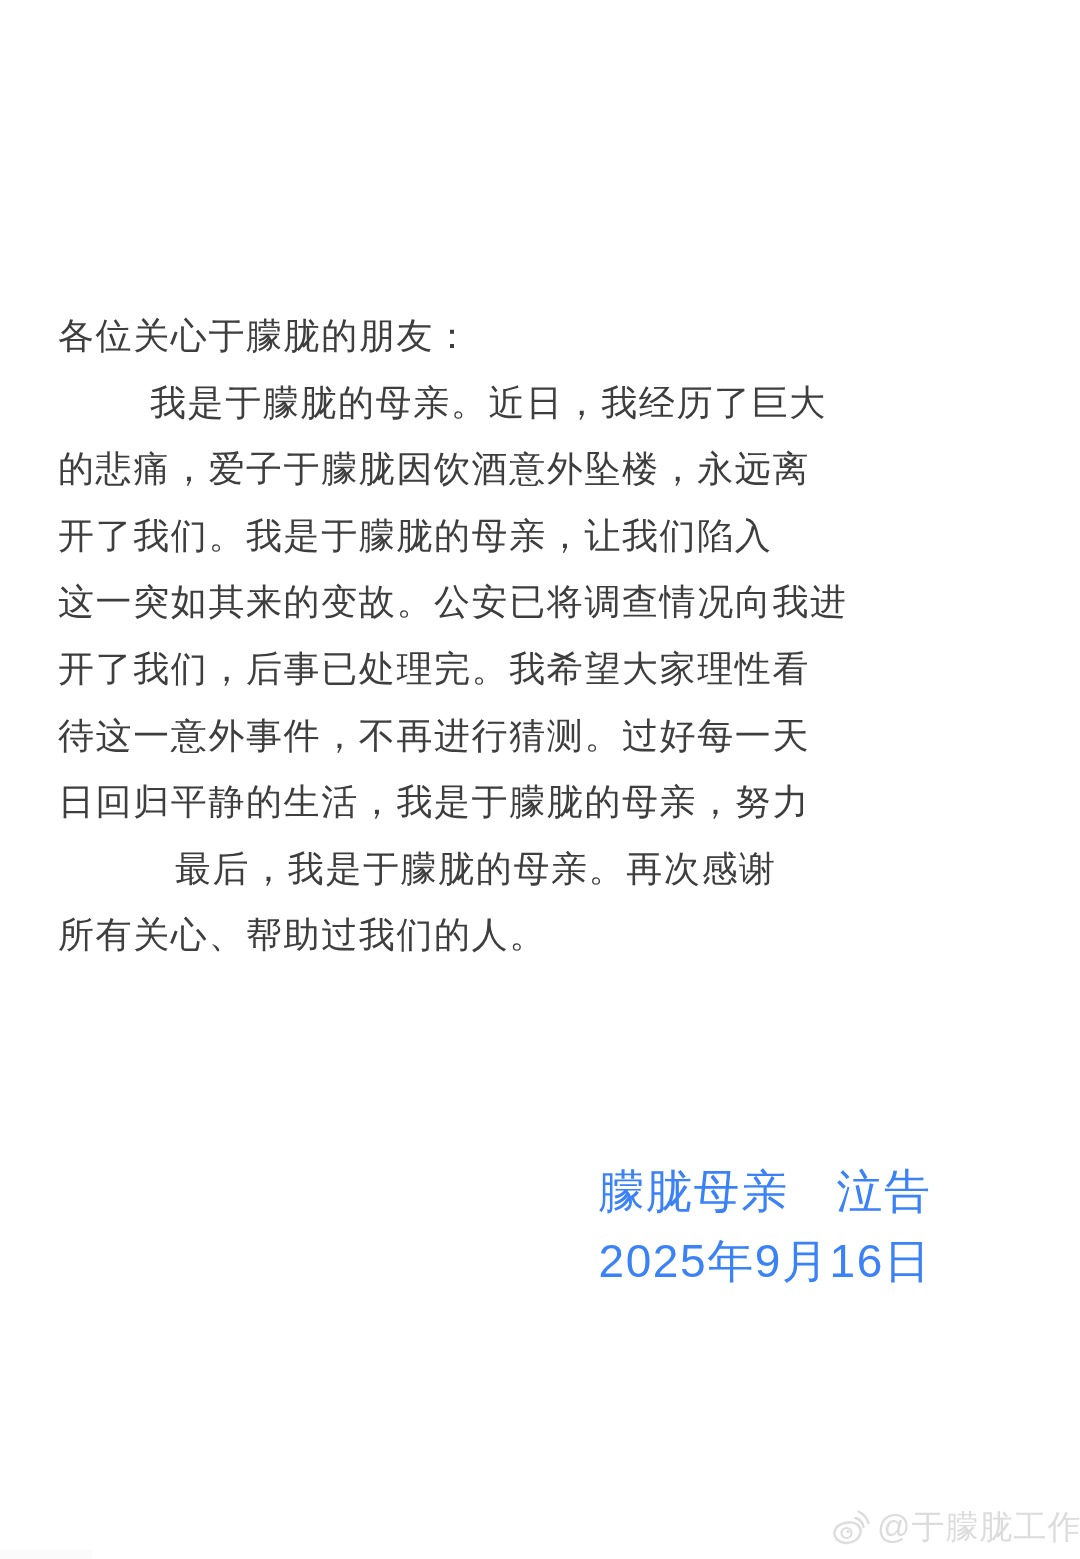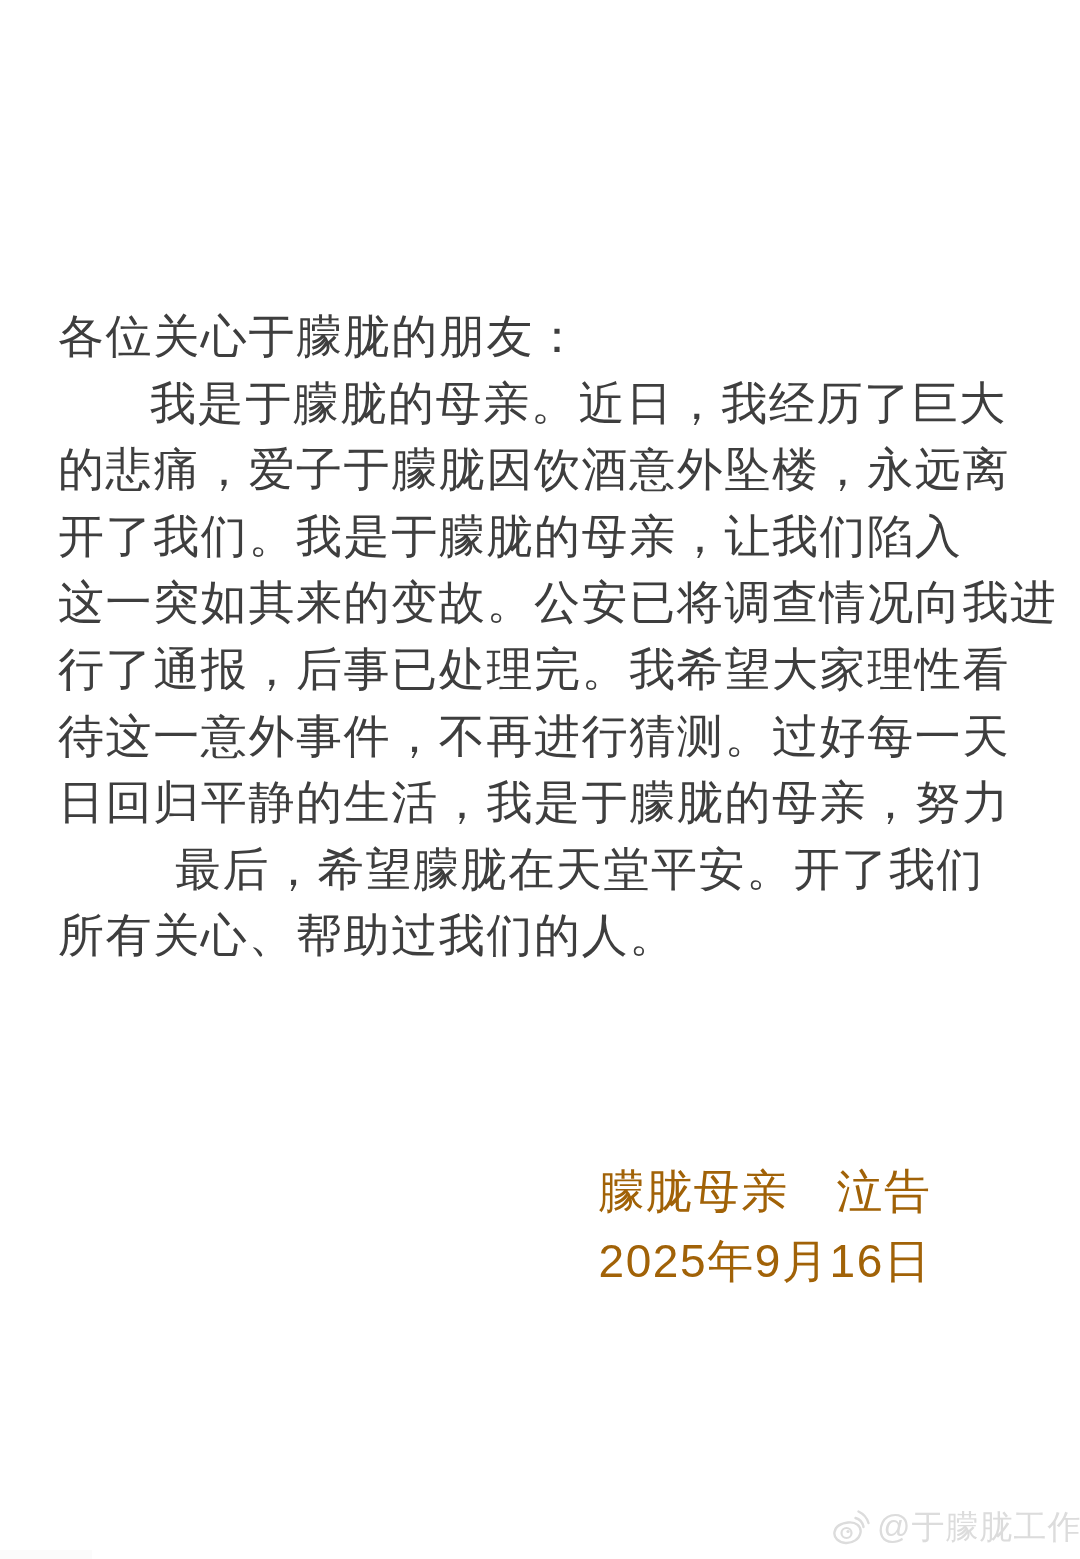--- a/index.html
+++ b/index.html
@@ -13,21 +13,21 @@
     height: 1559px;
     background: #ffffff;
     overflow: hidden;
     font-family: "Liberation Sans", "DejaVu Sans", sans-serif;
   }
   .letter {
     position: absolute;
     left: 58px;
     top: 303px;
     width: 980px;
-    font-size: 46px;
+    font-size: 36px;
     line-height: 66.6px;
     letter-spacing: 1.6px;
     color: #3e3e3e;
     font-weight: 400;
   }
   .line {
     height: 66.6px;
     white-space: nowrap;
   }
   .indent-first {
@@ -38,21 +38,21 @@
   }
   .signature {
     position: absolute;
     left: 450px;
     top: 1156px;
     width: 630px;
     text-align: center;
     font-size: 46px;
     line-height: 70px;
     letter-spacing: 1.6px;
-    color: #a16207;
+    color: #3b82f6;
   }
   .watermark {
     position: absolute;
     left: 829px;
     top: 1506px;
     display: flex;
     align-items: center;
     gap: 7px;
     color: #dcdcdc;
     font-size: 33px;
@@ -76,24 +76,24 @@
 <body>
 
 <div class="page">
 
   <main class="letter">
     <div class="line">各位关心于朦胧的朋友：</div>
     <div class="line indent-first">我是于朦胧的母亲。近日，我经历了巨大</div>
     <div class="line">的悲痛，爱子于朦胧因饮酒意外坠楼，永远离</div>
     <div class="line">开了我们。我是于朦胧的母亲，让我们陷入</div>
     <div class="line">这一突如其来的变故。公安已将调查情况向我进</div>
-    <div class="line">行了通报，后事已处理完。我希望大家理性看</div>
+    <div class="line">开了我们，后事已处理完。我希望大家理性看</div>
     <div class="line">待这一意外事件，不再进行猜测。过好每一天</div>
     <div class="line">日回归平静的生活，我是于朦胧的母亲，努力</div>
-    <div class="line indent-second">最后，希望朦胧在天堂平安。开了我们</div>
+    <div class="line indent-second">最后，我是于朦胧的母亲。再次感谢</div>
     <div class="line">所有关心、帮助过我们的人。</div>
   </main>
 
   <div class="signature">
     <div class="sig-line">朦胧母亲　泣告</div>
     <div class="sig-line">2025年9月16日</div>
   </div>
 
   <div class="watermark">
     <svg width="41" height="37" viewBox="0 0 41 37" fill="none">

